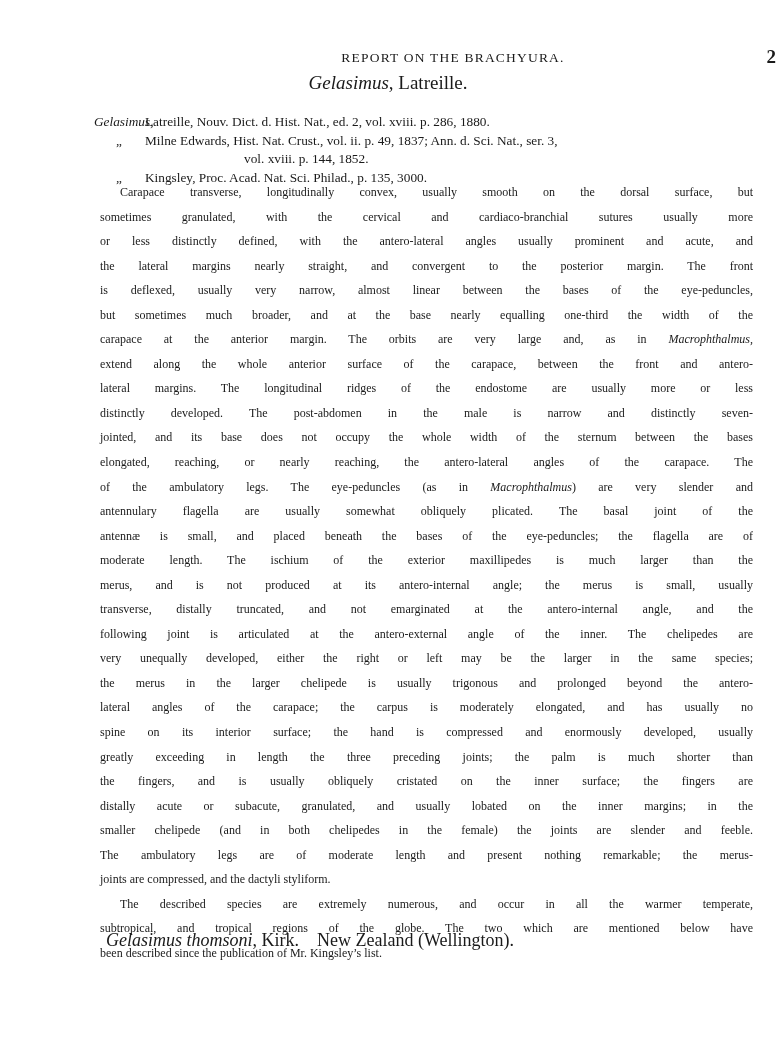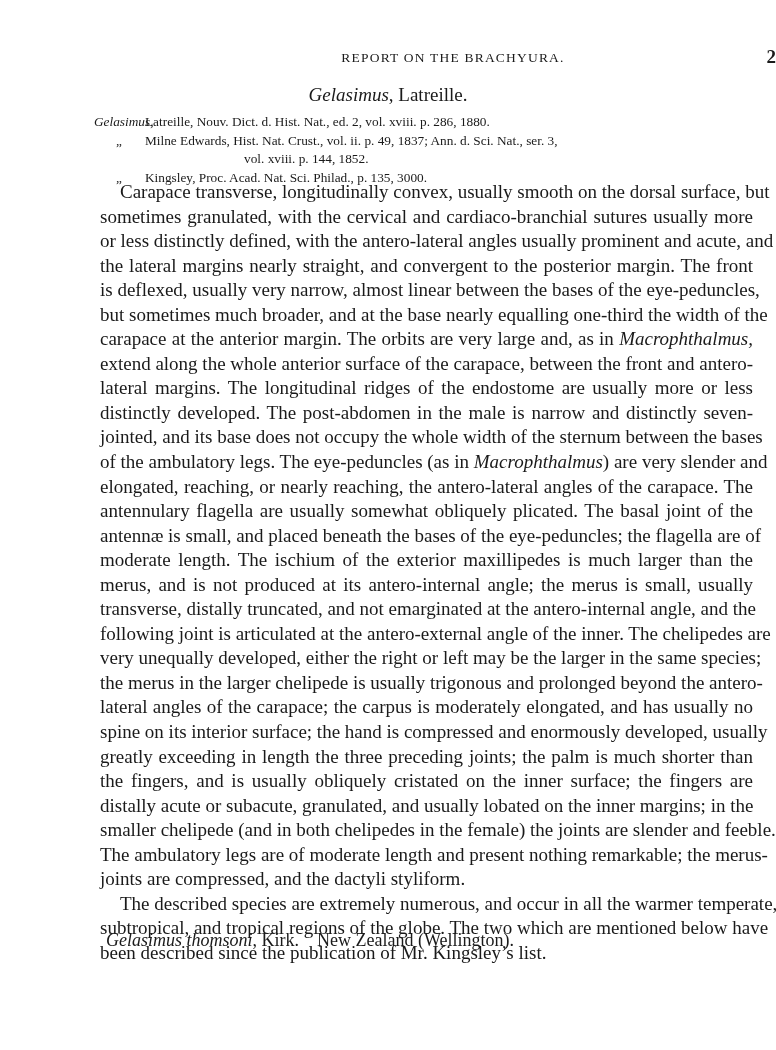--- a/index.html
+++ b/index.html
@@ -12,34 +12,34 @@
       position: absolute; top: 46px; left: 15px; width: 776px; height: 24px; margin-left: 46px;
     }
     .running-title {
       position: absolute; left: 0; width: 776px; text-align: center;
       font-size: 13.5px; letter-spacing: 1.2px; top: 4px; padding-left: 8px; box-sizing: border-box;
     }
     .page-number {
       position: absolute; right: 42px; top: 0; font-size: 19px; font-weight: bold;
     }
     .genus-heading {
-      position: absolute; top: 84px; left: 0; width: 776px; text-align: center;
+      position: absolute; top: 72px; left: 0; width: 776px; text-align: center;
       font-size: 19px;
     }
     .genus-heading i { font-style: italic; }
     .synonymy {
       position: absolute; top: 113px; left: 94px; width: 660px; font-size: 13.3px; line-height: 18.5px;
     }
     .syn-row { display: flex; white-space: nowrap; }
     .syn-key { width: 47px; flex: none; font-style: italic; text-align: right; padding-right: 4px; }
     .syn-key.ditto { text-align: center; font-style: normal; padding-right: 0; width: 30px; padding-left: 0; margin-left: 10px; margin-right: 11px;}
     .syn-cont { padding-left: 150px; }
     .body-text {
       position: absolute; top: 180px; left: 100px; width: 653px;
-      font-size: 19px; line-height: 24.55px; text-align: justify;
+      font-size: 12px; line-height: 24.55px; text-align: justify;
     }
     .body-text .line { display: block; text-align: justify; text-align-last: justify; white-space: nowrap; height: 24.55px; }
     .body-text .line.last { text-align-last: left; }
     .body-text .line.indent { padding-left: 20px; }
     .species-list {
       position: absolute; top: 928px; left: 106px; font-size: 18px; line-height: 24px;
     }
     .species-list .name { font-style: italic; }
     .gap { display: inline-block; width: 18px; }
   </style>
@@ -78,22 +78,22 @@
   <span class="line">sometimes granulated, with the cervical and cardiaco-branchial sutures usually more</span>
   <span class="line">or less distinctly defined, with the antero-lateral angles usually prominent and acute, and</span>
   <span class="line">the lateral margins nearly straight, and convergent to the posterior margin.  The front</span>
   <span class="line">is deflexed, usually very narrow, almost linear between the bases of the eye-peduncles,</span>
   <span class="line">but sometimes much broader, and at the base nearly equalling one-third the width of the</span>
   <span class="line"><span>carapace at the anterior margin.  The orbits are very large and, as in </span><i>Macrophthalmus,</i></span>
   <span class="line">extend along the whole anterior surface of the carapace, between the front and antero-</span>
   <span class="line">lateral margins.  The longitudinal ridges of the endostome are usually more or less</span>
   <span class="line">distinctly developed.  The post-abdomen in the male is narrow and distinctly seven-</span>
   <span class="line">jointed, and its base does not occupy the whole width of the sternum between the bases</span>
+  <span class="line">elongated, reaching, or nearly reaching, the antero-lateral angles of the carapace.  The</span>
   <span class="line"><span>of the ambulatory legs.  The eye-peduncles (as in </span><i>Macrophthalmus</i><span>) are very slender and</span></span>
-  <span class="line">elongated, reaching, or nearly reaching, the antero-lateral angles of the carapace.  The</span>
   <span class="line">antennulary flagella are usually somewhat obliquely plicated.  The basal joint of the</span>
   <span class="line">antennæ is small, and placed beneath the bases of the eye-peduncles; the flagella are of</span>
   <span class="line">moderate length.  The ischium of the exterior maxillipedes is much larger than the</span>
   <span class="line">merus, and is not produced at its antero-internal angle; the merus is small, usually</span>
   <span class="line">transverse, distally truncated, and not emarginated at the antero-internal angle, and the</span>
   <span class="line">following joint is articulated at the antero-external angle of the inner.  The chelipedes are</span>
   <span class="line">very unequally developed, either the right or left may be the larger in the same species;</span>
   <span class="line">the merus in the larger chelipede is usually trigonous and prolonged beyond the antero-</span>
   <span class="line">lateral angles of the carapace; the carpus is moderately elongated, and has usually no</span>
   <span class="line">spine on its interior surface; the hand is compressed and enormously developed, usually</span>

